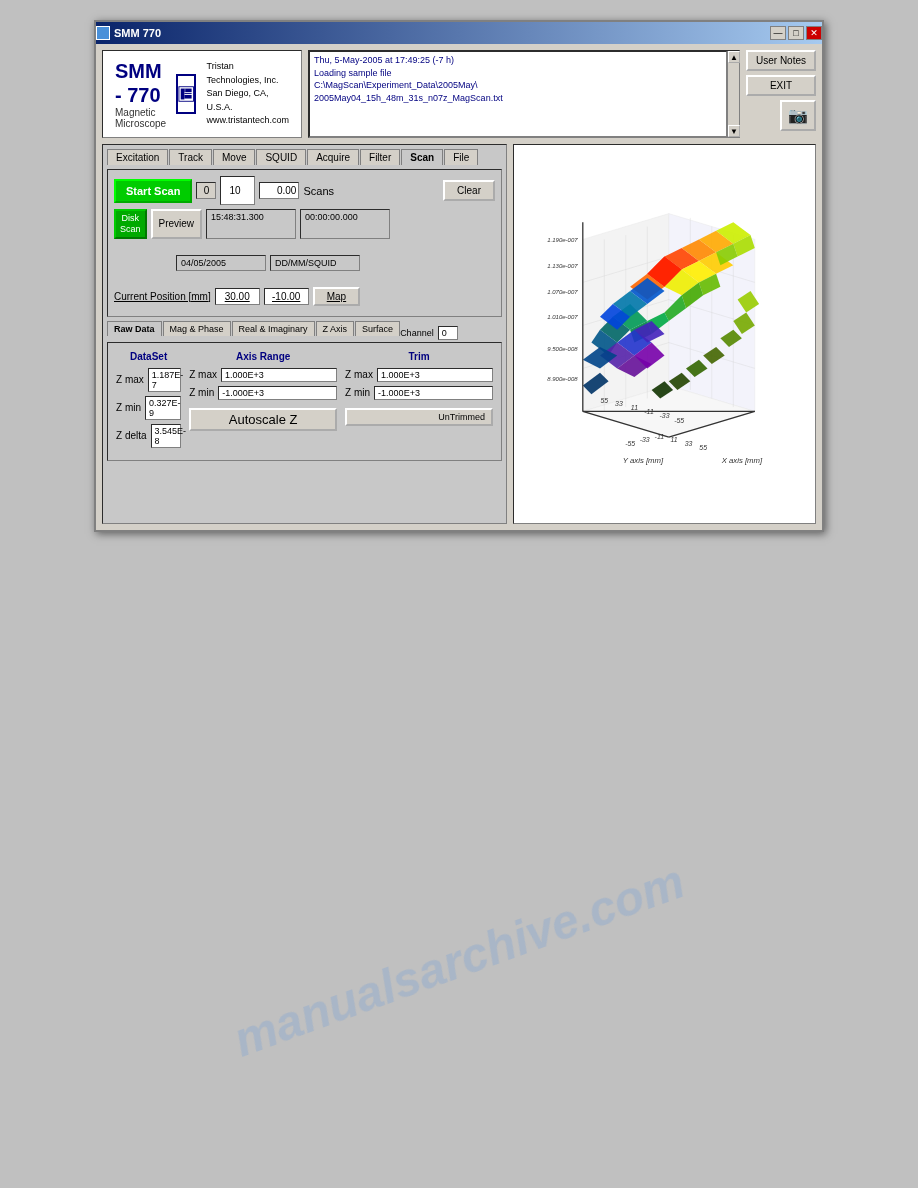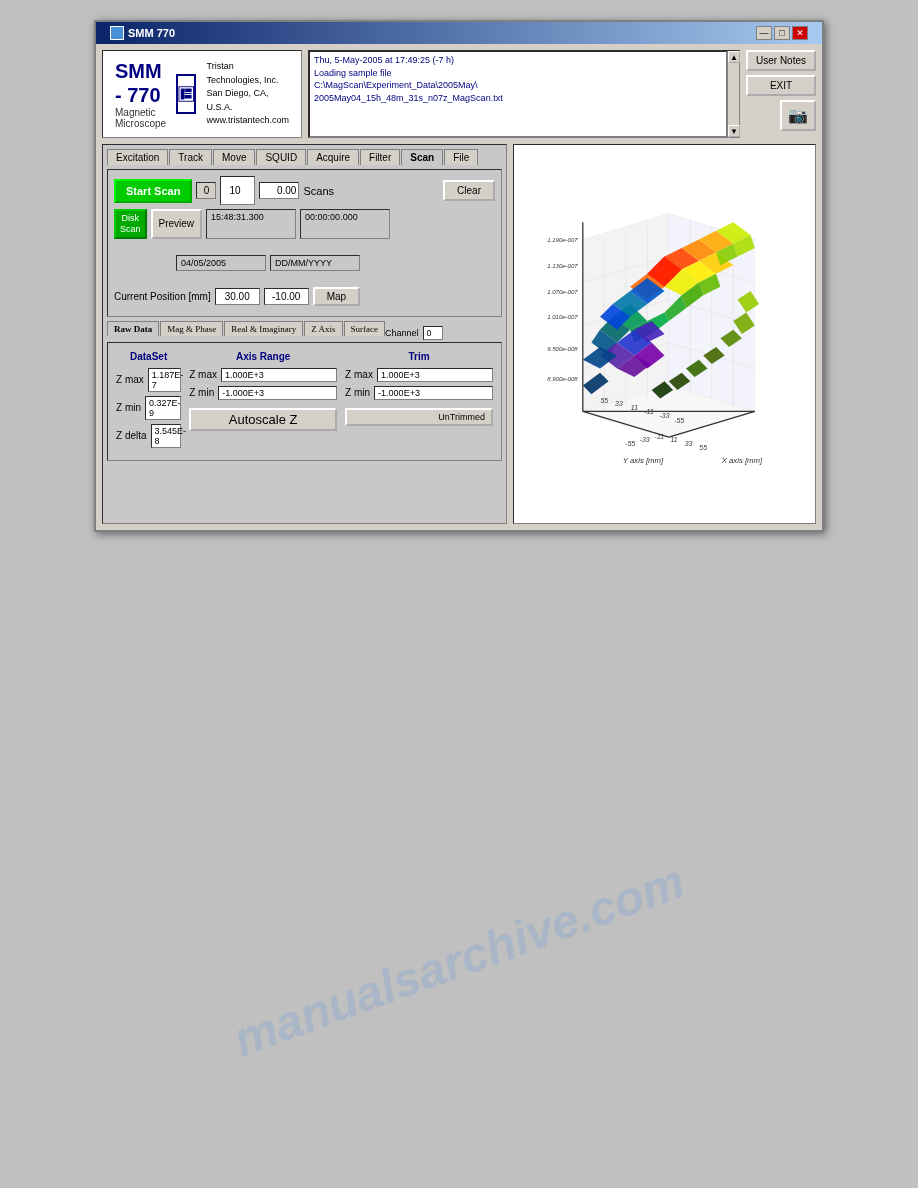--- a/index.html
+++ b/index.html
@@ -15,21 +15,21 @@
     }
     .window {
       width: 730px;
       background: #d4d0c8;
       border: 2px solid #808080;
       box-shadow: 2px 2px 8px rgba(0,0,0,0.5);
     }
     .title-bar {
       background: linear-gradient(to right, #0a246a, #a6caf0);
       color: white;
-      padding: 3px 14px;
+      padding: 3px 0;
       display: flex;
       align-items: center;
       justify-content: space-between;
       height: 22px;
     }
     .title-bar-text {
       font-size: 11px;
       font-weight: bold;
       display: flex;
       align-items: center;
@@ -255,20 +255,21 @@
       border: 1px inset #808080;
       padding: 2px 4px;
       font-size: 9px;
       width: 90px;
     }
     .position-row {
       display: flex;
       align-items: center;
       gap: 4px;
       margin-bottom: 4px;
+      text-decoration: underline;
     }
     .position-label {
       font-size: 10px;
     }
     .position-val {
       background: white;
       border: 1px inset #808080;
       padding: 2px 4px;
       font-size: 10px;
       width: 45px;
@@ -278,21 +279,20 @@
       background: #d4d0c8;
       border: 2px outset #fff;
       padding: 2px 12px;
       font-size: 10px;
       cursor: pointer;
     }
     .data-tabs-row {
       display: flex;
       gap: 1px;
       margin-bottom: 4px;
-      font-family: Liberation Serif, serif;
     }
     .data-tab {
       background: #d4d0c8;
       border: 1px solid #808080;
       border-bottom: none;
       padding: 2px 6px;
       font-size: 9px;
       cursor: pointer;
     }
     .data-tab.active {
@@ -500,21 +500,21 @@
             <button class="btn-disk-scan">
               <div>Disk</div>
               <div>Scan</div>
             </button>
             <button class="btn-preview">Preview</button>
             <div class="date-field">15:48:31.300</div>
             <div class="date-field">00:00:00.000</div>
           </div>
           <div class="date-row" style="margin-left: 62px;">
             <div class="date-field">04/05/2005</div>
-            <div class="date-field">DD/MM/YYYY</div>
+            <div class="date-field">DD/MM/SQUID</div>
           </div>
 
           <div class="position-row">
             <span class="position-label">Current Position [mm]</span>
             <input class="position-val" type="text" value="30.00" style="">
             <input class="position-val" type="text" value="-10.00" style="">
             <button class="btn-map">Map</button>
           </div>
         </div>
 

